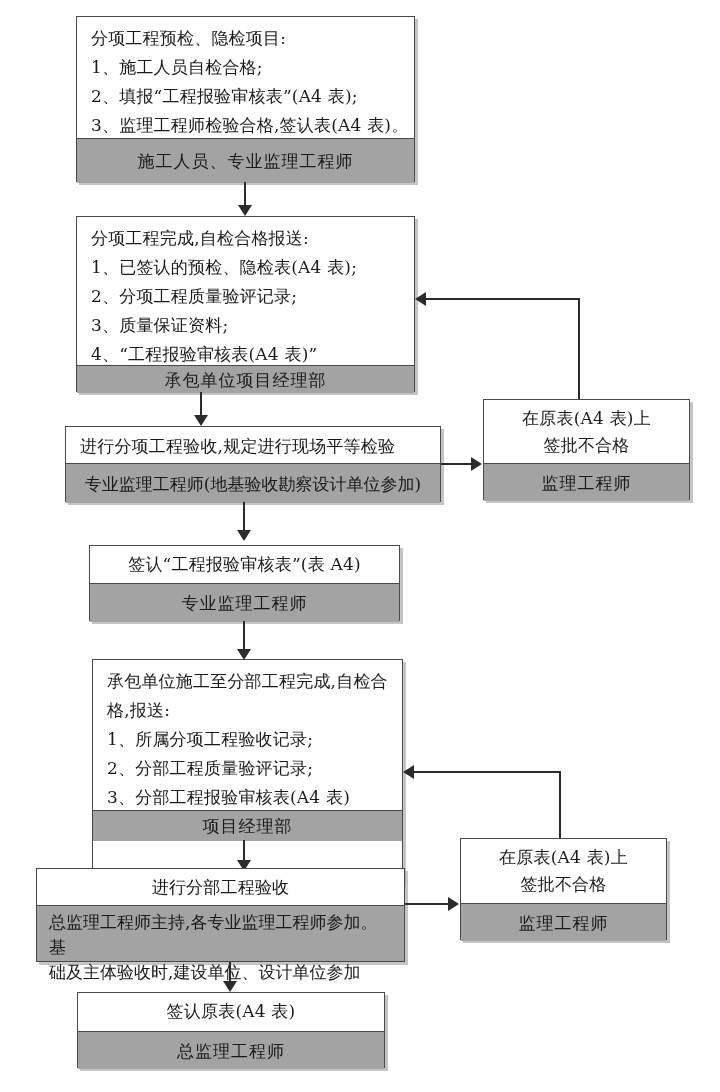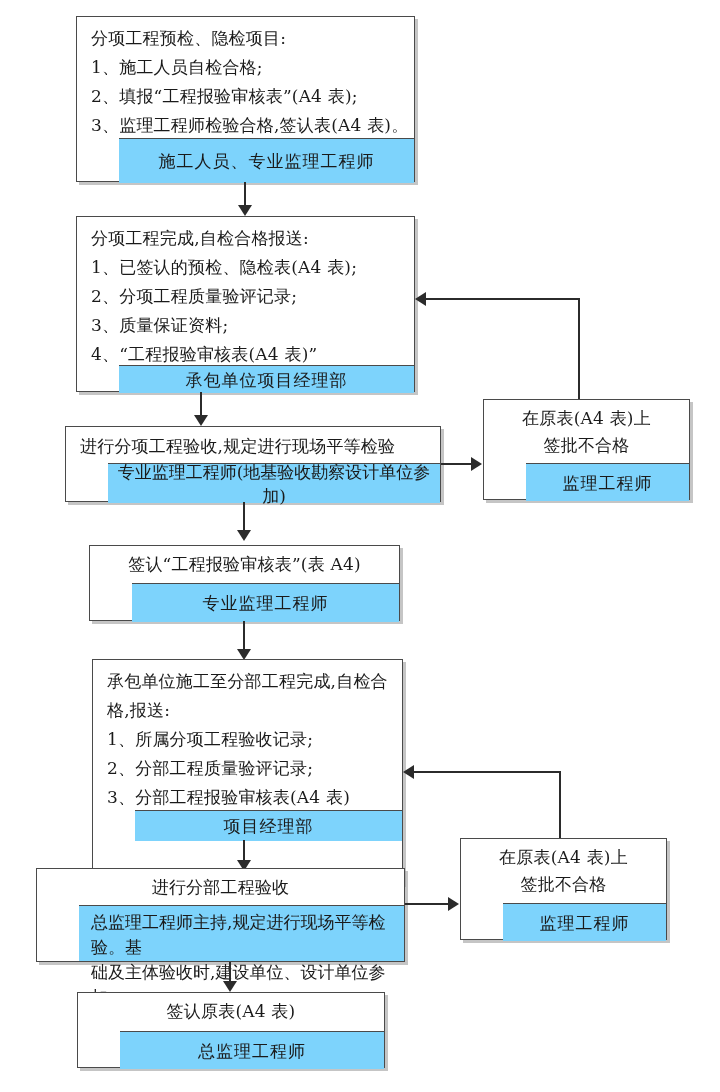--- a/index.html
+++ b/index.html
@@ -25,28 +25,27 @@
     background:#ffffff;
     box-shadow:3px 3px 0 0 rgba(150,150,150,.55);
   }
   .body-cell{
     box-sizing:border-box;
     background:#ffffff;
     padding:7px 12px 9px 14px;
   }
   .actor-cell{
     box-sizing:border-box;
-    background:#7dd3fc;
+    background:#a3a3a3;
     border-top:1.6px solid #4a4a4a;
     text-align:center;
     display:flex;
     align-items:center;
     justify-content:center;
     padding:4px 8px;
-    margin-left:42px;
   }
   .line{
     font-size:17px;
     line-height:29px;
     white-space:nowrap;
     letter-spacing:.2px;
   }
   .actor-text{
     font-size:17px;
     line-height:24px;
@@ -185,21 +184,21 @@
   <div class="conn v" style="left:559px; top:771px; height:68px;"></div>
 
   <div class="conn v" style="left:243px; top:840px; height:22px;"></div>
   <div class="arrow-down" style="left:237px; top:860px;"></div>
 
   <div class="box" style="left:36px; top:868px; width:369px; height:94px;">
     <div class="body-cell" style="height:36px; padding:4px 0 15px 0;">
       <div class="line center-line">进行分部工程验收</div>
     </div>
     <div class="actor-cell" style="height:56px; display:block; text-align:left; padding:4px 10px 4px 12px;">
-      <div class="actor-text" style="letter-spacing:0; line-height:25px;">总监理工程师主持,规定进行现场平等检验。基</div>
+      <div class="actor-text" style="letter-spacing:0; line-height:25px;">总监理工程师主持,各专业监理工程师参加。基</div>
       <div class="actor-text" style="letter-spacing:0; line-height:25px;">础及主体验收时,建设单位、设计单位参加</div>
     </div>
   </div>
 
   <div class="conn h" style="left:405px; top:903px; width:45px;"></div>
   <div class="arrow-right" style="left:448px; top:897px;"></div>
 
   <div class="box" style="left:460px; top:838px; width:207px; height:102px;">
     <div class="body-cell" style="height:64px; padding:0;">
       <div class="two-line">

